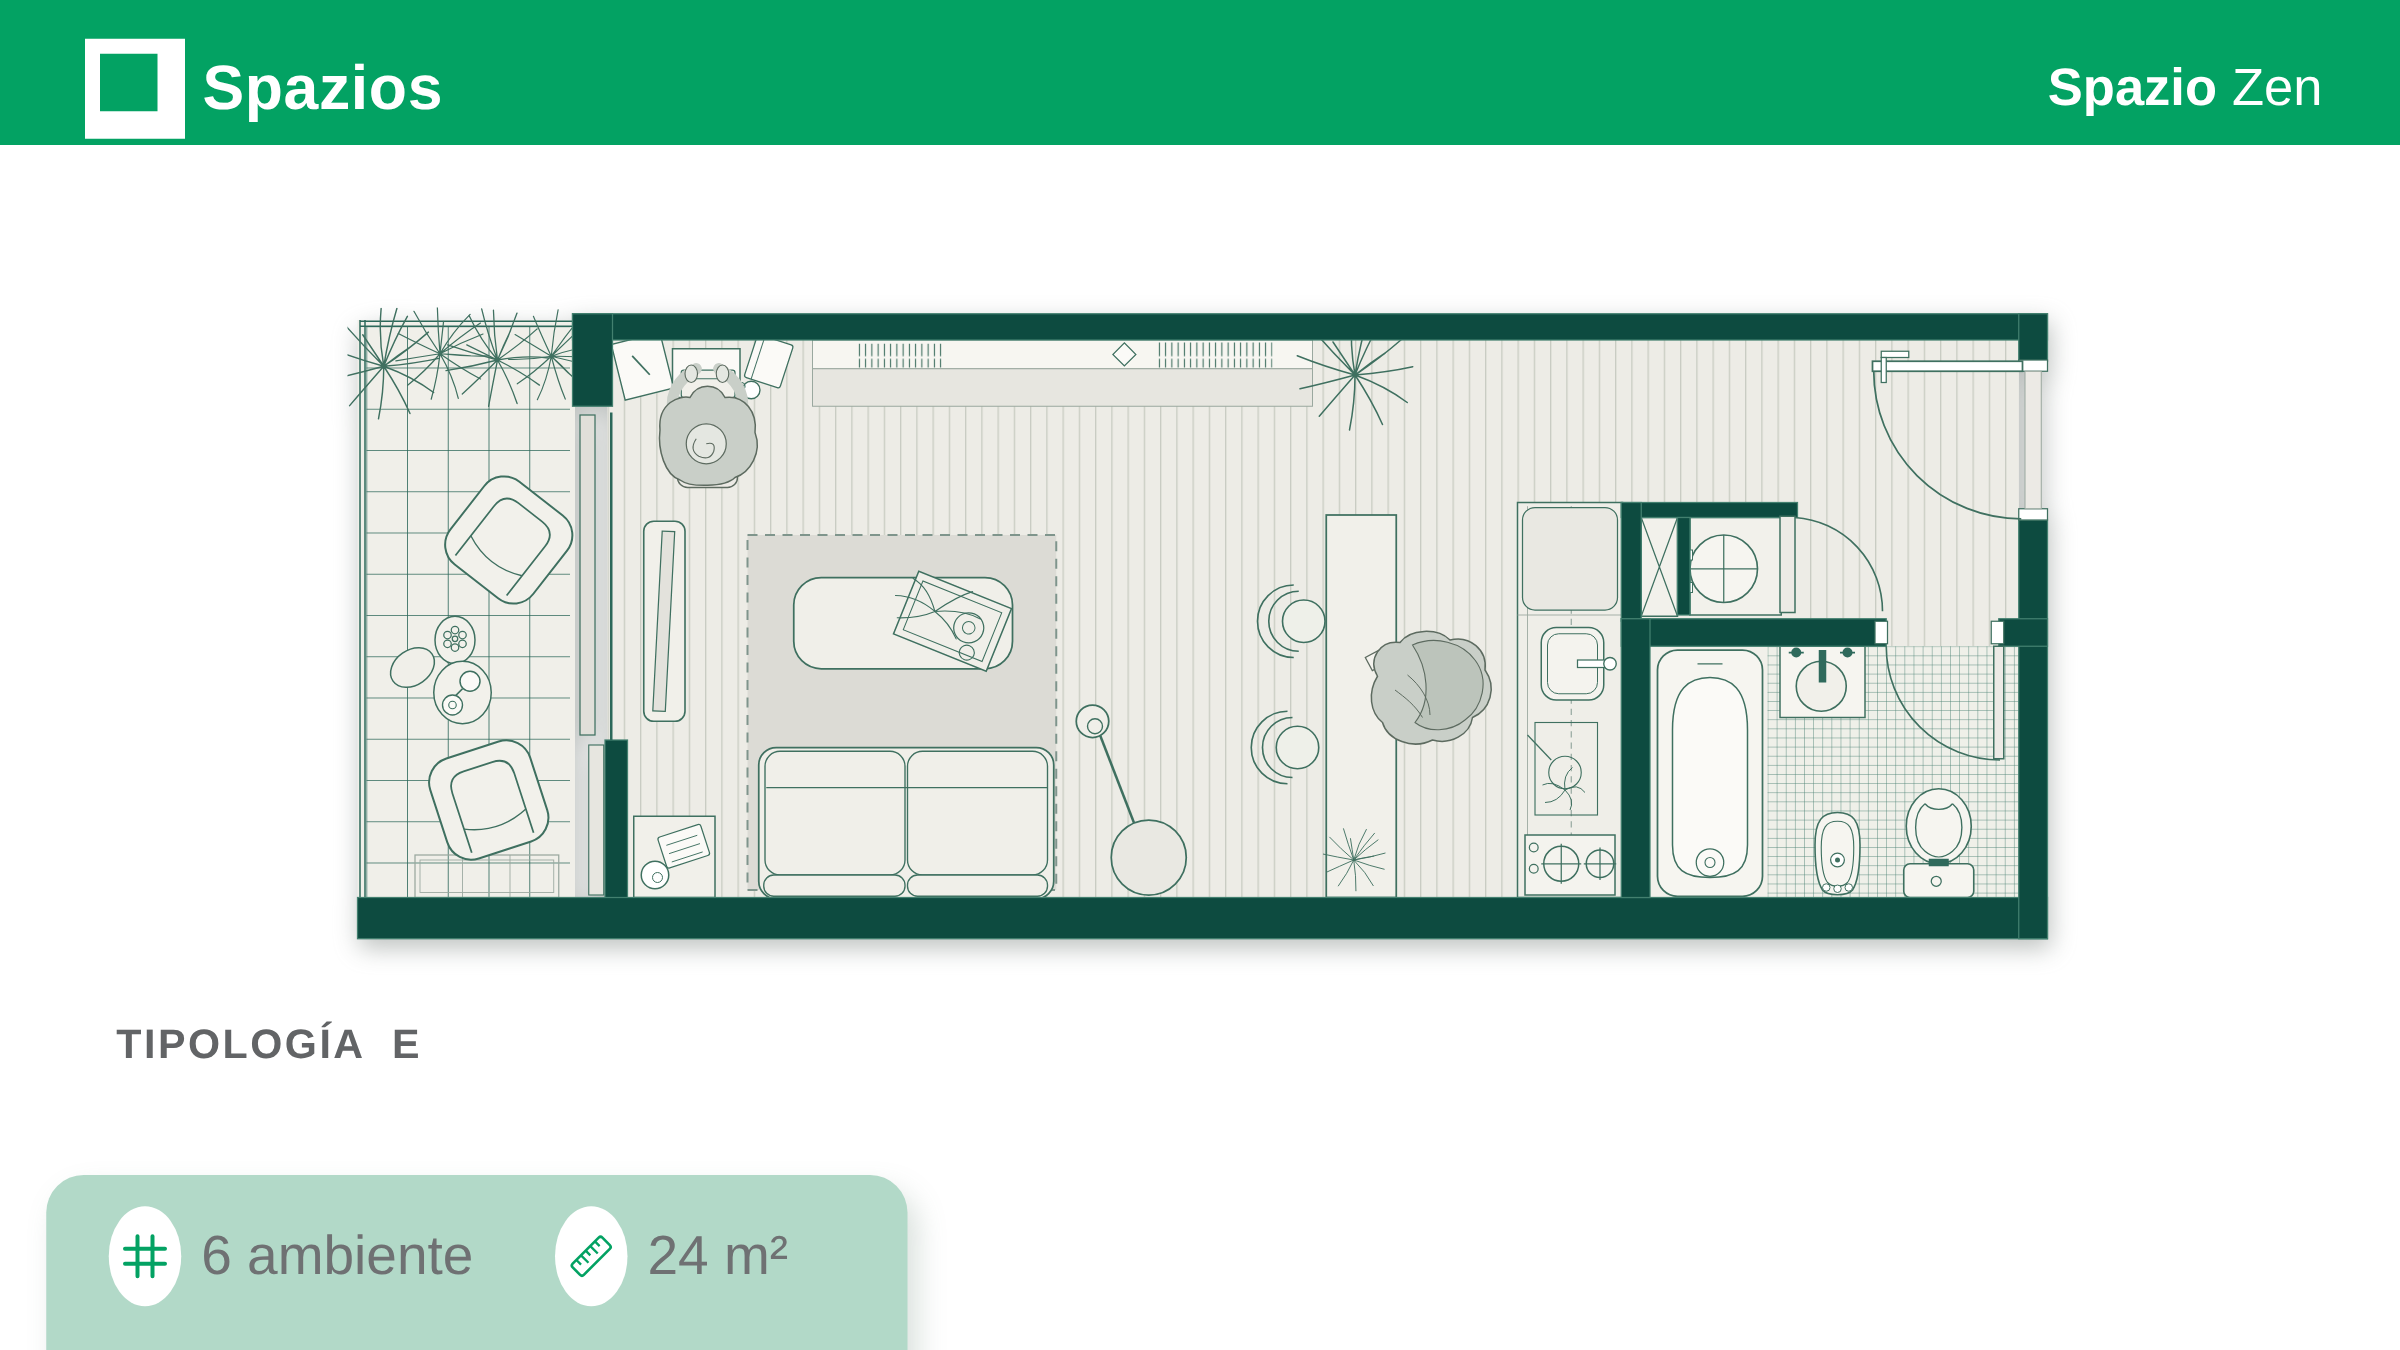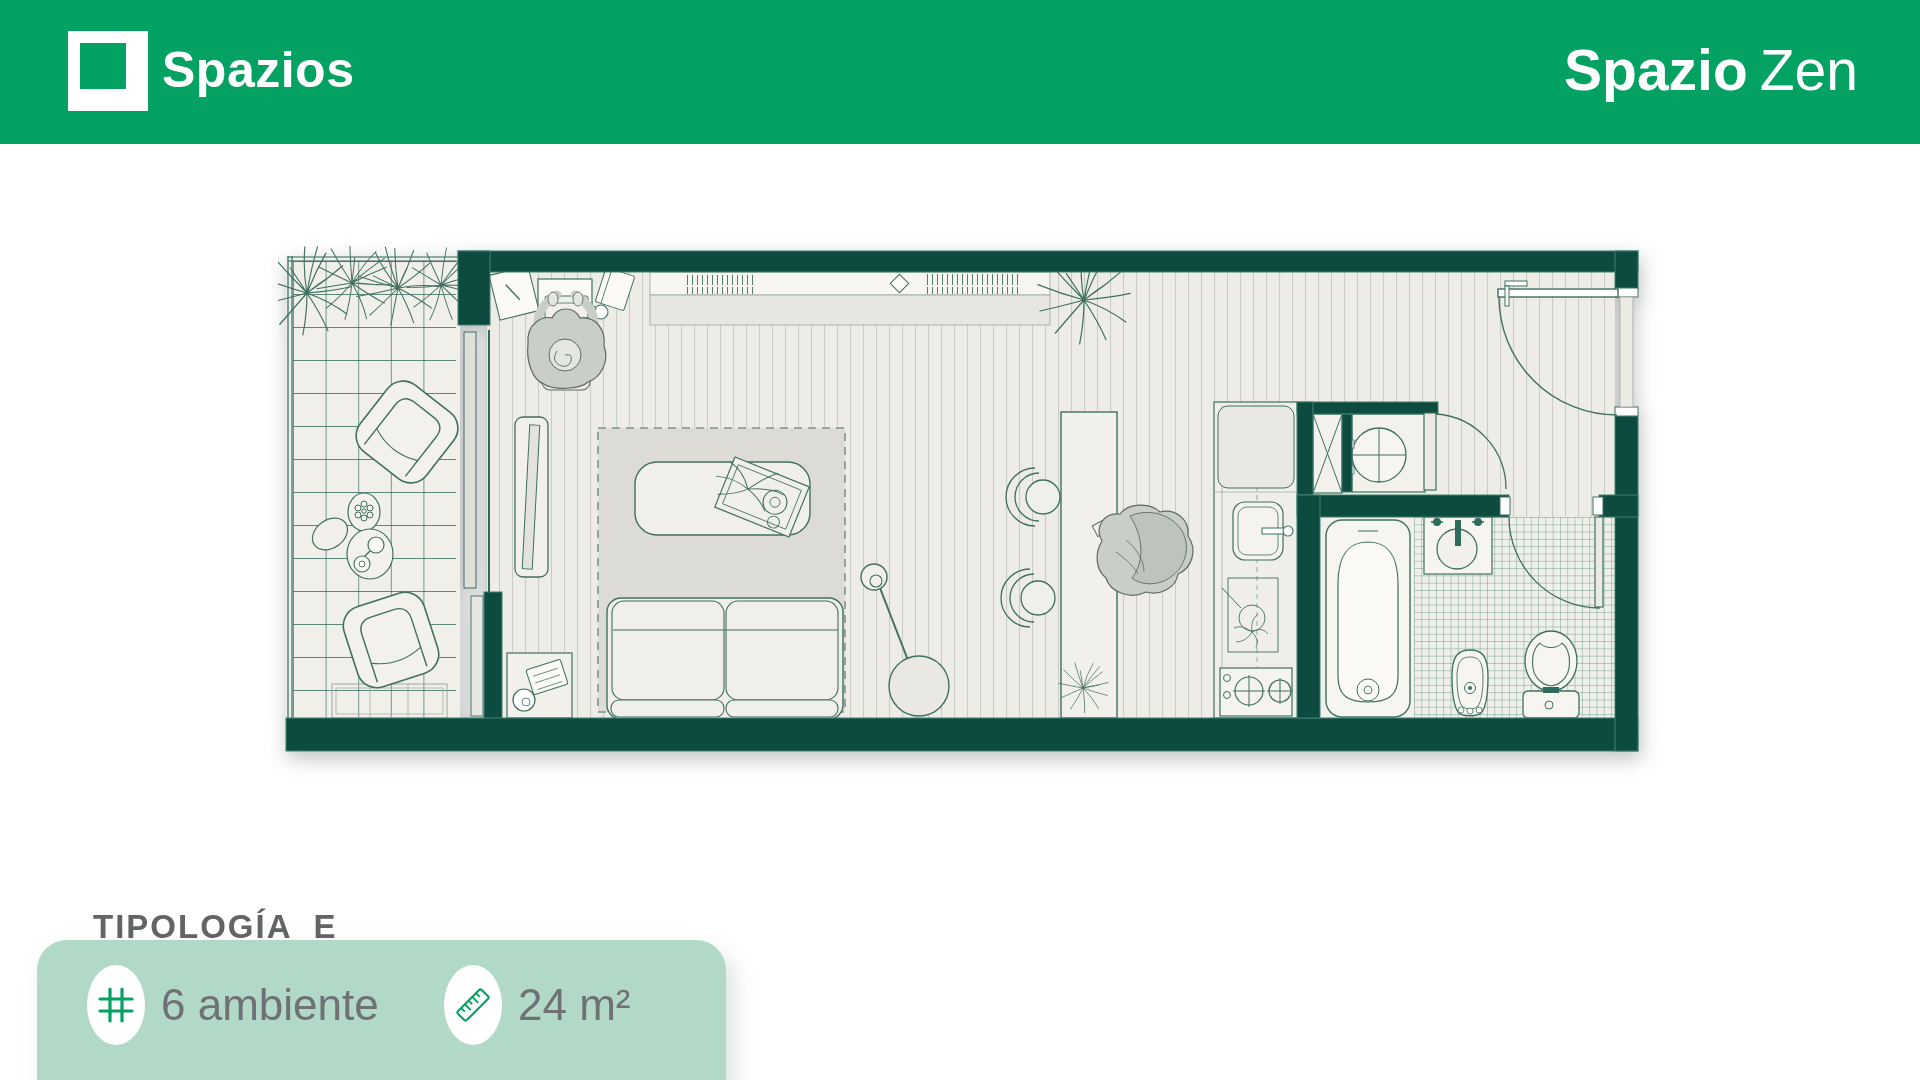--- a/index.html
+++ b/index.html
@@ -1,32 +1,32 @@
 <!DOCTYPE html>
 <html><head>
 <meta charset="utf-8">
 <style>
   html,body{margin:0;padding:0;}
   body{width:1920px;height:1080px;overflow:hidden;background:#ffffff;
        font-family:"Liberation Sans","DejaVu Sans",sans-serif;position:relative;}
   
-  .app-header{position:absolute;left:0;top:0;width:1920px;height:144px;background:#03a263;}
+  .app-header{position:absolute;left:0;top:0;width:1920px;height:116px;background:#03a263;}
   .logo{position:absolute;left:68px;top:31px;width:80px;height:80px;background:#ffffff;}
   .logo-hole{position:absolute;left:12px;top:12px;width:46px;height:46px;background:#03a263;}
   .brand{position:absolute;left:162px;top:0;height:140px;line-height:140px;
          font-size:50px;font-weight:700;color:#ffffff;letter-spacing:.5px;}
   .unit-title{position:absolute;right:62px;top:0;height:140px;line-height:140px;
-              font-size:57px;color:#ffffff;}
+              font-size:42px;color:#ffffff;}
   .unit-title .t1{font-weight:700;margin-right:12px;}
   .unit-title .t2{font-weight:300;}
   
   .plan{position:absolute;left:278px;top:246px;width:1370px;height:510px;
         filter:drop-shadow(2px 7px 10px rgba(110,120,115,.45));}
   
-  .typology{position:absolute;left:93px;top:908px;font-size:33px;font-weight:700;
+  .typology{position:absolute;left:93px;top:816px;font-size:33px;font-weight:700;
             color:#626466;letter-spacing:2px;white-space:pre;}
   .info-card{position:absolute;left:37px;top:940px;width:689px;height:220px;
              background:#b2d9c8;border-radius:30px;box-shadow:8px 12px 22px rgba(110,140,125,.25);}
   .feature{position:absolute;top:25px;height:80px;}
   .feature .badge{position:absolute;left:0;top:0;width:58px;height:80px;background:#ffffff;
                   border-radius:50%;display:flex;align-items:center;justify-content:center;}
   .feature .flabel{position:absolute;left:74px;top:0;height:80px;line-height:80px;
                    font-size:44px;color:#6f7173;white-space:nowrap;}
   .feat-rooms{left:50px;}
   .feat-area{left:407px;}

